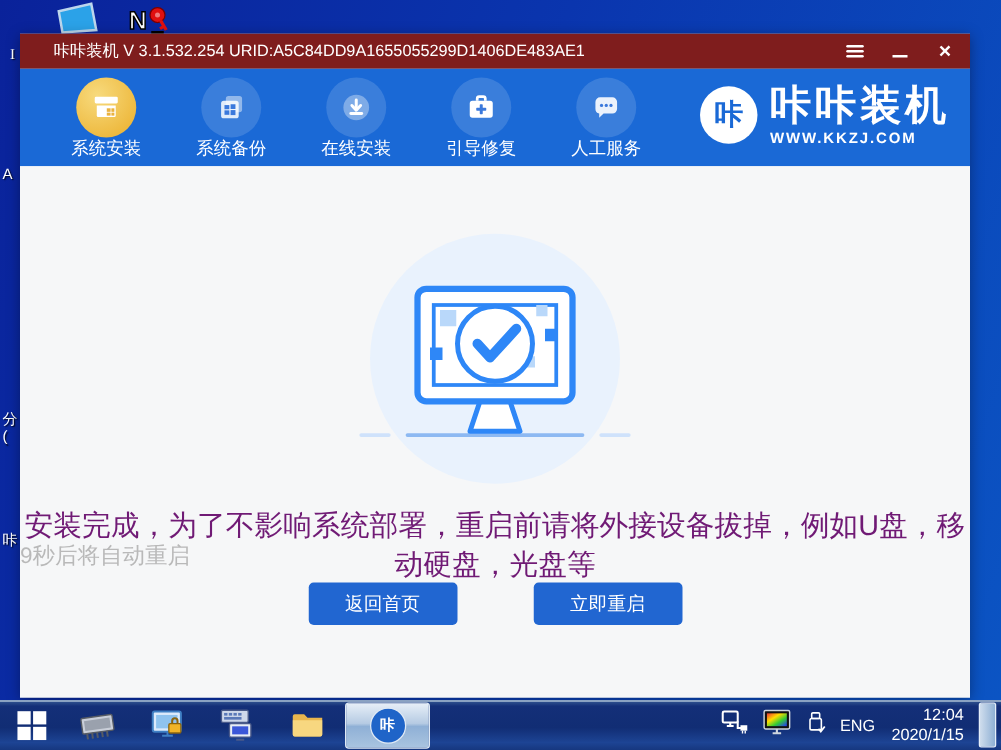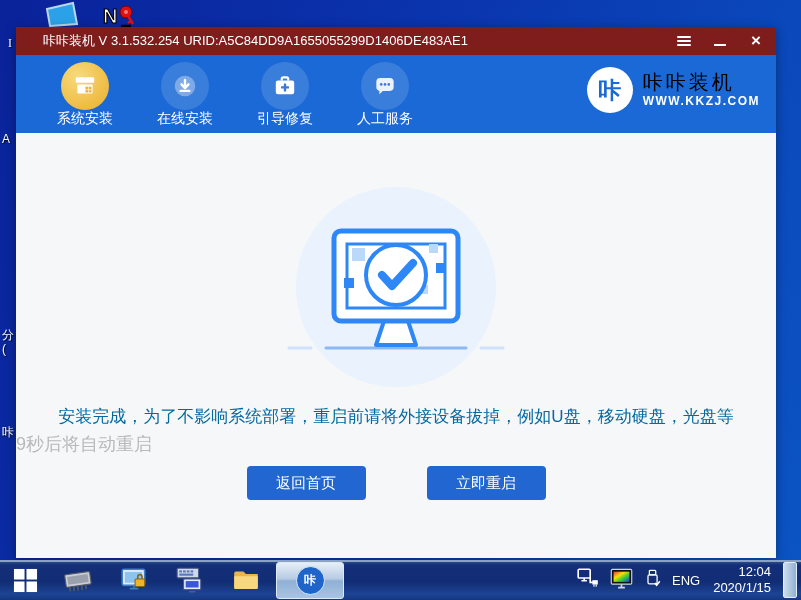--- a/index.html
+++ b/index.html
@@ -25,26 +25,26 @@
   #nav{height:78px;background:#1a69d6;display:flex;align-items:flex-start;padding-left:19px;}
   .nav-item{width:100px;margin-top:7px;display:flex;flex-direction:column;align-items:center;cursor:pointer;}
   .nav-circle{width:48px;height:48px;border-radius:50%;background:rgba(255,255,255,.14);
       display:flex;align-items:center;justify-content:center;}
   .nav-item.active .nav-circle{background:radial-gradient(circle at 35% 30%,#f7da7d,#eeb93e 75%);}
   .nav-label{color:#fff;font-size:14px;white-space:nowrap;}
   #logo{margin-left:auto;display:flex;align-items:center;gap:10px;padding:12px 16px 0 0;}
   #logo-badge{width:46px;height:46px;border-radius:50%;background:#fff;color:#1a69d6;
       display:flex;align-items:center;justify-content:center;font-size:23px;font-weight:bold;}
   #logo-texts{display:flex;flex-direction:column;line-height:1.05;}
-  #logo-name{color:#000000;font-size:20px;font-weight:normal;letter-spacing:3px;}
+  #logo-name{color:#ffffff;font-size:33px;font-weight:bold;letter-spacing:3px;}
   #logo-url{color:#fff;font-size:12px;font-weight:bold;letter-spacing:1.5px;margin-top:2px;}
   
   #content{position:relative;height:425px;background:#f6f7f8;}
   #illustration{position:absolute;left:50%;top:42px;transform:translateX(-50%);}
-  #message{position:absolute;top:272px;left:0;width:100%;text-align:center;color:#0369a1;font-size:17px;}
+  #message{position:absolute;top:272px;left:0;width:100%;text-align:center;color:#701a75;font-size:23px;}
   #countdown{position:absolute;top:299px;left:0;width:100%;color:#b9b9b9;font-size:18px;}
   #btn-row{position:absolute;top:333px;left:0;width:100%;display:flex;justify-content:center;gap:61px;}
   .btn{width:119px;height:34px;background:#2166d1;color:#fff;font-size:15px;border:none;border-radius:4px;
       display:flex;align-items:center;justify-content:center;cursor:pointer;font-family:inherit;}
   
   #taskbar{position:absolute;left:0;right:0;bottom:0;height:40px;display:flex;align-items:center;
       background:linear-gradient(180deg,#8ba2c2 0,#8ba2c2 2px,#2a4a8a 2px,#142f78 5px,#112d74 22px,#1d4494 34px,#16377f 40px);}
   .tb-start{width:50px;height:40px;display:flex;align-items:center;justify-content:center;cursor:pointer;}
   .task-icon{width:56px;height:40px;display:flex;align-items:center;justify-content:center;cursor:pointer;}
   #task-app{width:66px;height:35px;margin-left:2px;border:1px solid #dfe9f5;border-radius:3px;cursor:pointer;
@@ -117,20 +117,35 @@
                 <rect x="12.4" y="12.6" width="2.8" height="2.6"></rect>
                 <rect x="15.8" y="12.6" width="2.2" height="2.6"></rect>
                 <rect x="12.4" y="15.8" width="2.8" height="2.2"></rect>
                 <rect x="15.8" y="15.8" width="2.2" height="2.2"></rect>
               </g>
           </svg>
         </div>
         <div class="nav-label">系统安装</div>
       </div>
 
+      <div class="nav-item">
+        <div class="nav-circle">
+          <svg viewBox="0 0 24 24" width="26" height="26">
+            <rect x="8" y="3.5" width="12" height="12" rx="2" fill="#ffffff" opacity="0.45"></rect>
+            <rect x="4.5" y="7" width="13" height="13" rx="2" fill="#ffffff" opacity="0.85"></rect>
+            <g fill="#3b79dc">
+                <rect x="7" y="10.2" width="3.6" height="3.1"></rect>
+                <rect x="11.5" y="9.6" width="3.6" height="3.5"></rect>
+                <rect x="7" y="14.1" width="3.6" height="3.3"></rect>
+                <rect x="11.5" y="13.9" width="3.6" height="3.7"></rect>
+              </g>
+          </svg>
+        </div>
+        <div class="nav-label">系统备份</div>
+      </div>
 
       <div class="nav-item">
         <div class="nav-circle">
           <svg viewBox="0 0 24 24" width="26" height="26">
             <circle cx="12" cy="12" r="9.5" fill="#ffffff" opacity="0.35"></circle>
             <path d="M12 6.5v6" stroke="#fff" stroke-width="2.2" stroke-linecap="round"></path>
             <path d="M8.8 10.5L12 14l3.2-3.5" fill="none" stroke="#fff" stroke-width="2.2" stroke-linecap="round" stroke-linejoin="round"></path>
             <path d="M8 16.5h8" stroke="#fff" stroke-width="2.2" stroke-linecap="round"></path>
           </svg>
         </div>

